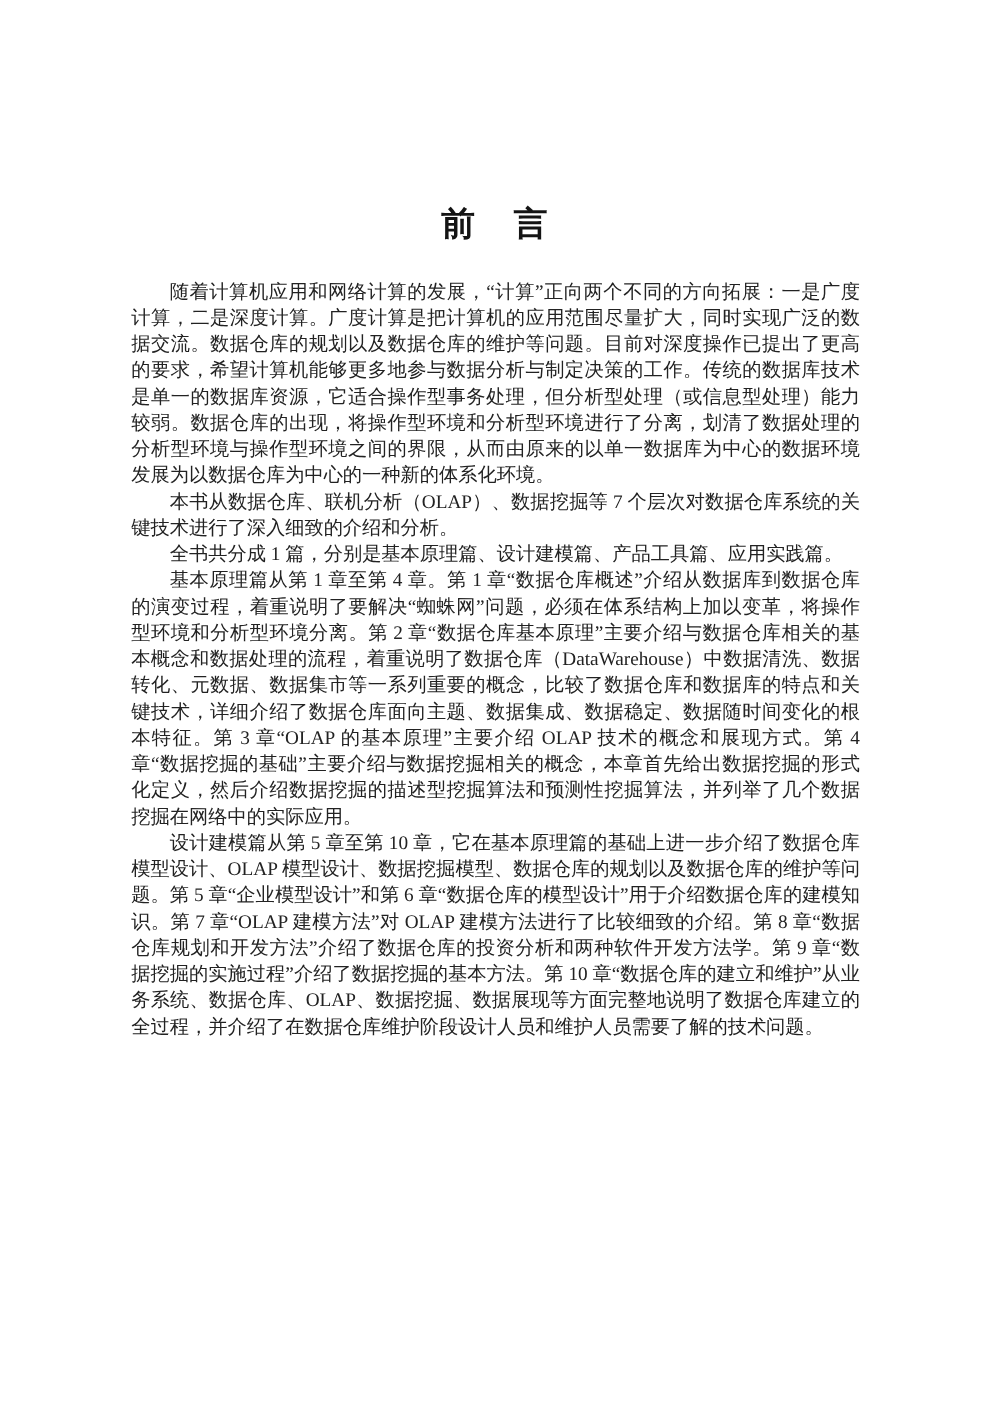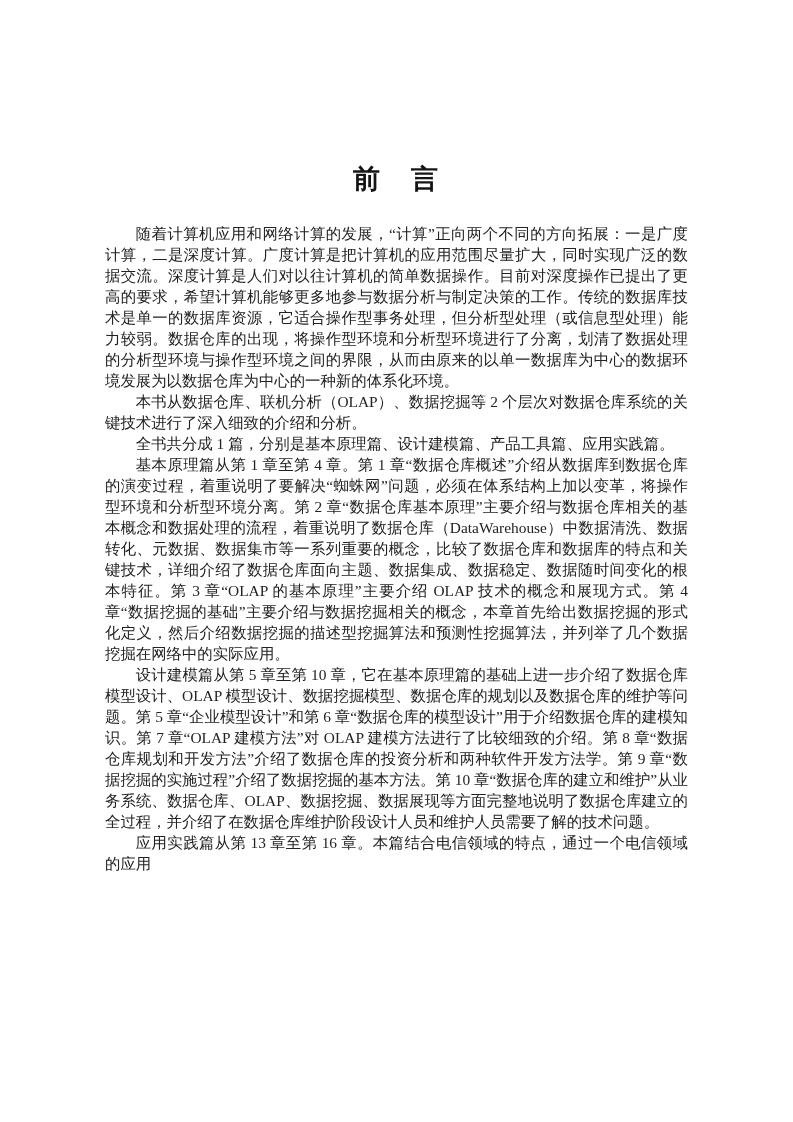--- a/index.html
+++ b/index.html
@@ -50,20 +50,19 @@
     word-break: break-all;
   }
 </style>
 </head>
 <body>
 
 <div class="page">
   <h1 class="preface-title">前　言</h1>
 
   <div class="preface-body">
-    <p>随着计算机应用和网络计算的发展，“计算”正向两个不同的方向拓展：一是广度计算，二是深度计算。广度计算是把计算机的应用范围尽量扩大，同时实现广泛的数据交流。深度计算是人们对以往计算机的简单数据操作。目前对深度操作已提出了更高的要求，希望计算机能够更多地参与数据分析与制定决策的工作。传统的数据库技术是单一的数据库资源，它适合操作型事务处理，但分析型处理（或信息型处理）能力较弱。数据仓库的出现，将操作型环境和分析型环境进行了分离，划清了数据处理的分析型环境与操作型环境之间的界限，从而由原来的以单一数据库为中心的数据环境发展为以数据仓库为中心的一种新的体系化环境。</p>
-    <p>本书从数据仓库、联机分析（OLAP）、数据挖掘等 2 个层次对数据仓库系统的关键技术进行了深入细致的介绍和分析。</p>
+    <p>随着计算机应用和网络计算的发展，“计算”正向两个不同的方向拓展：一是广度计算，二是深度计算。广度计算是把计算机的应用范围尽量扩大，同时实现广泛的数据交流。数据仓库的规划以及数据仓库的维护等问题。目前对深度操作已提出了更高的要求，希望计算机能够更多地参与数据分析与制定决策的工作。传统的数据库技术是单一的数据库资源，它适合操作型事务处理，但分析型处理（或信息型处理）能力较弱。数据仓库的出现，将操作型环境和分析型环境进行了分离，划清了数据处理的分析型环境与操作型环境之间的界限，从而由原来的以单一数据库为中心的数据环境发展为以数据仓库为中心的一种新的体系化环境。</p>
+    <p>本书从数据仓库、联机分析（OLAP）、数据挖掘等 7 个层次对数据仓库系统的关键技术进行了深入细致的介绍和分析。</p>
     <p>全书共分成 1 篇，分别是基本原理篇、设计建模篇、产品工具篇、应用实践篇。</p>
     <p>基本原理篇从第 1 章至第 4 章。第 1 章“数据仓库概述”介绍从数据库到数据仓库的演变过程，着重说明了要解决“蜘蛛网”问题，必须在体系结构上加以变革，将操作型环境和分析型环境分离。第 2 章“数据仓库基本原理”主要介绍与数据仓库相关的基本概念和数据处理的流程，着重说明了数据仓库（DataWarehouse）中数据清洗、数据转化、元数据、数据集市等一系列重要的概念，比较了数据仓库和数据库的特点和关键技术，详细介绍了数据仓库面向主题、数据集成、数据稳定、数据随时间变化的根本特征。第 3 章“OLAP 的基本原理”主要介绍 OLAP 技术的概念和展现方式。第 4 章“数据挖掘的基础”主要介绍与数据挖掘相关的概念，本章首先给出数据挖掘的形式化定义，然后介绍数据挖掘的描述型挖掘算法和预测性挖掘算法，并列举了几个数据挖掘在网络中的实际应用。</p>
     <p>设计建模篇从第 5 章至第 10 章，它在基本原理篇的基础上进一步介绍了数据仓库模型设计、OLAP 模型设计、数据挖掘模型、数据仓库的规划以及数据仓库的维护等问题。第 5 章“企业模型设计”和第 6 章“数据仓库的模型设计”用于介绍数据仓库的建模知识。第 7 章“OLAP 建模方法”对 OLAP 建模方法进行了比较细致的介绍。第 8 章“数据仓库规划和开发方法”介绍了数据仓库的投资分析和两种软件开发方法学。第 9 章“数据挖掘的实施过程”介绍了数据挖掘的基本方法。第 10 章“数据仓库的建立和维护”从业务系统、数据仓库、OLAP、数据挖掘、数据展现等方面完整地说明了数据仓库建立的全过程，并介绍了在数据仓库维护阶段设计人员和维护人员需要了解的技术问题。</p>
-    <p>应用实践篇从第 13 章至第 16 章。本篇结合电信领域的特点，通过一个电信领域的应用</p>
   </div>
 </div>
 
 </body></html>

